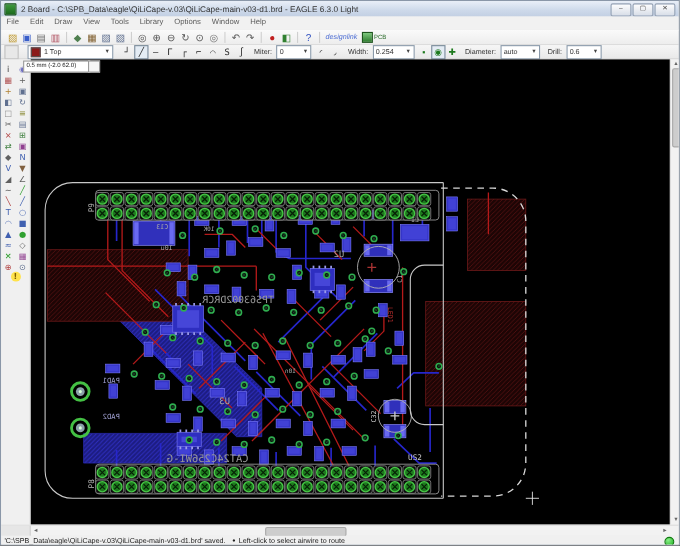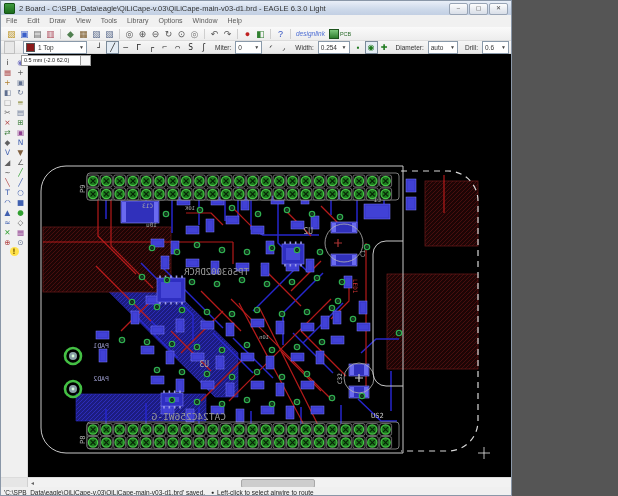--- a/index.html
+++ b/index.html
@@ -1,16 +1,16 @@
 <!DOCTYPE html>
 <html><head>
 <meta charset="utf-8">
 <style>
   html,body{margin:0;padding:0;background:#555;}
-  #win{position:relative;width:512px;height:496px;background:#ececec;overflow:hidden;
+  #win{position:relative;width:618px;height:496px;background:#ececec;overflow:hidden;
        font-family:"Liberation Sans",sans-serif;border:1px solid #8a97a8;box-sizing:border-box;}
   
   #titlebar{position:absolute;left:0;top:0;width:100%;height:14px;
     background:linear-gradient(#e9eff8,#cdd9ea 60%,#c2cfe3);display:flex;align-items:center;
     font-size:7.5px;color:#333;}
   #appicon{width:9px;height:9px;margin:0 4px 0 3px;background:linear-gradient(#3f9a3f,#1c6b1c);
     border:1px solid #145214;border-radius:1px;}
   #wincontrols{position:absolute;right:3px;top:2px;display:flex;gap:1px;}
   .winbtn{width:17px;height:10px;border:1px solid #98a4b5;border-radius:2px;
     background:linear-gradient(#fdfdfd,#d8dee8);font-size:6px;line-height:9px;text-align:center;color:#444;}

